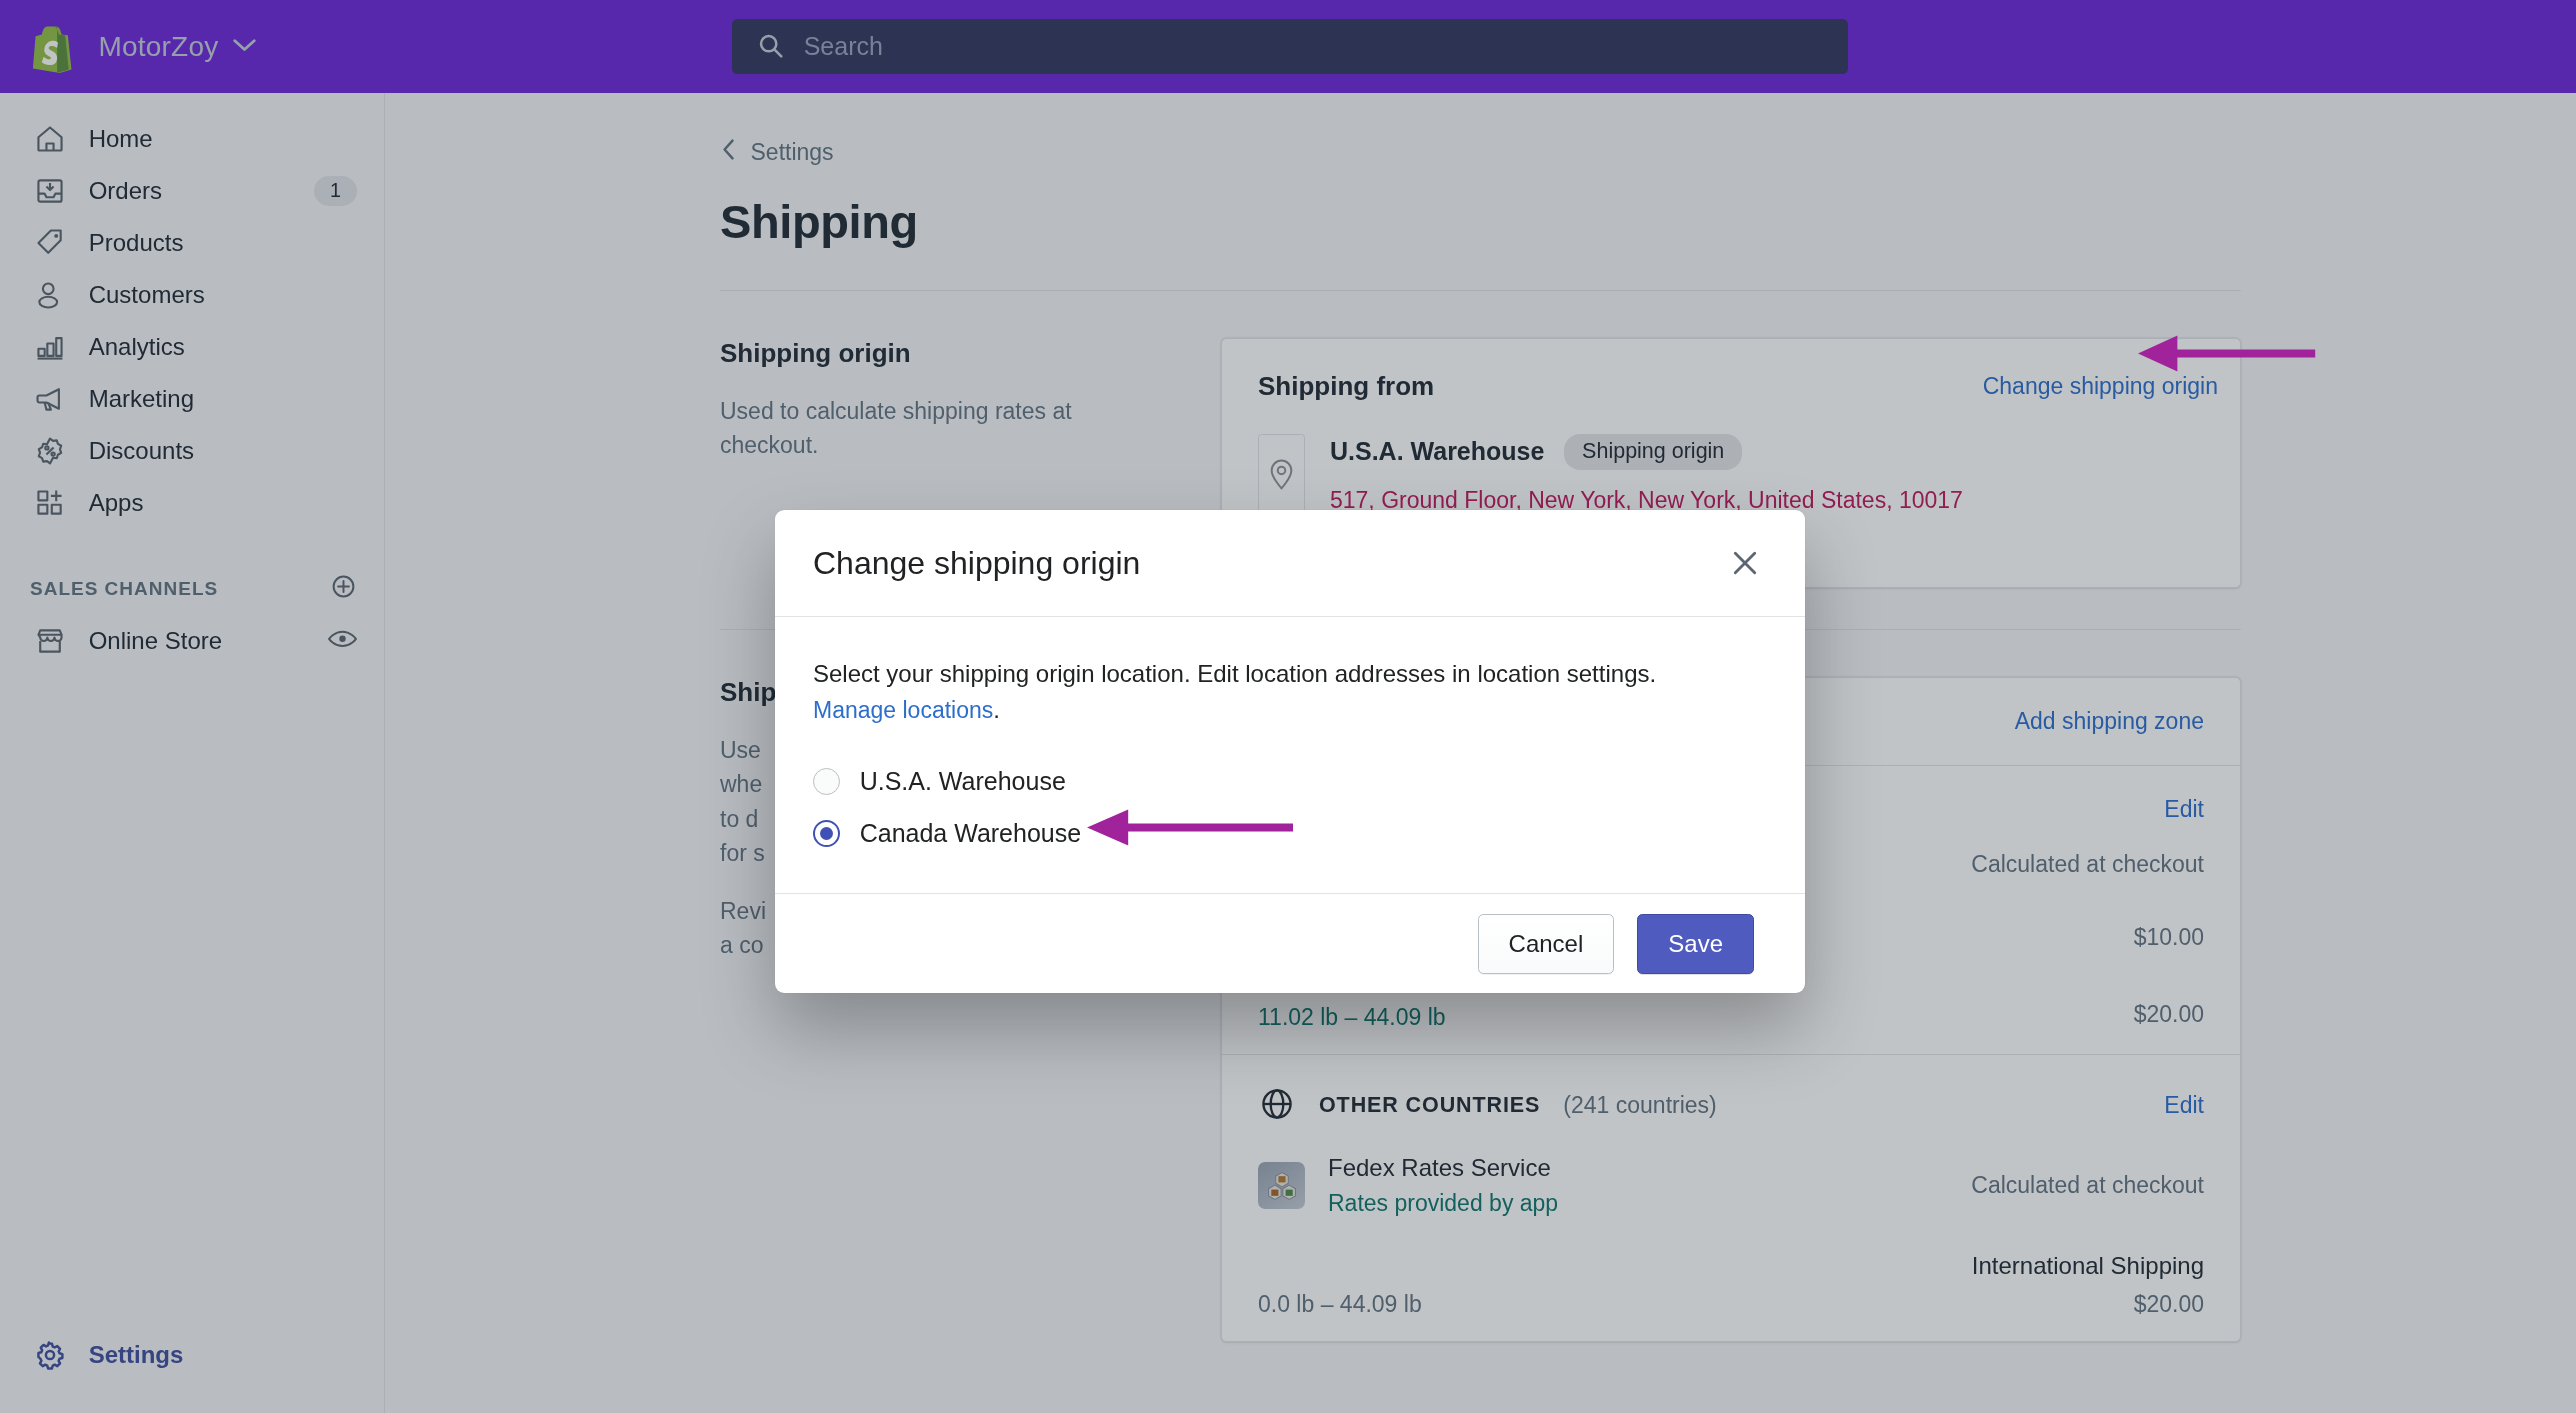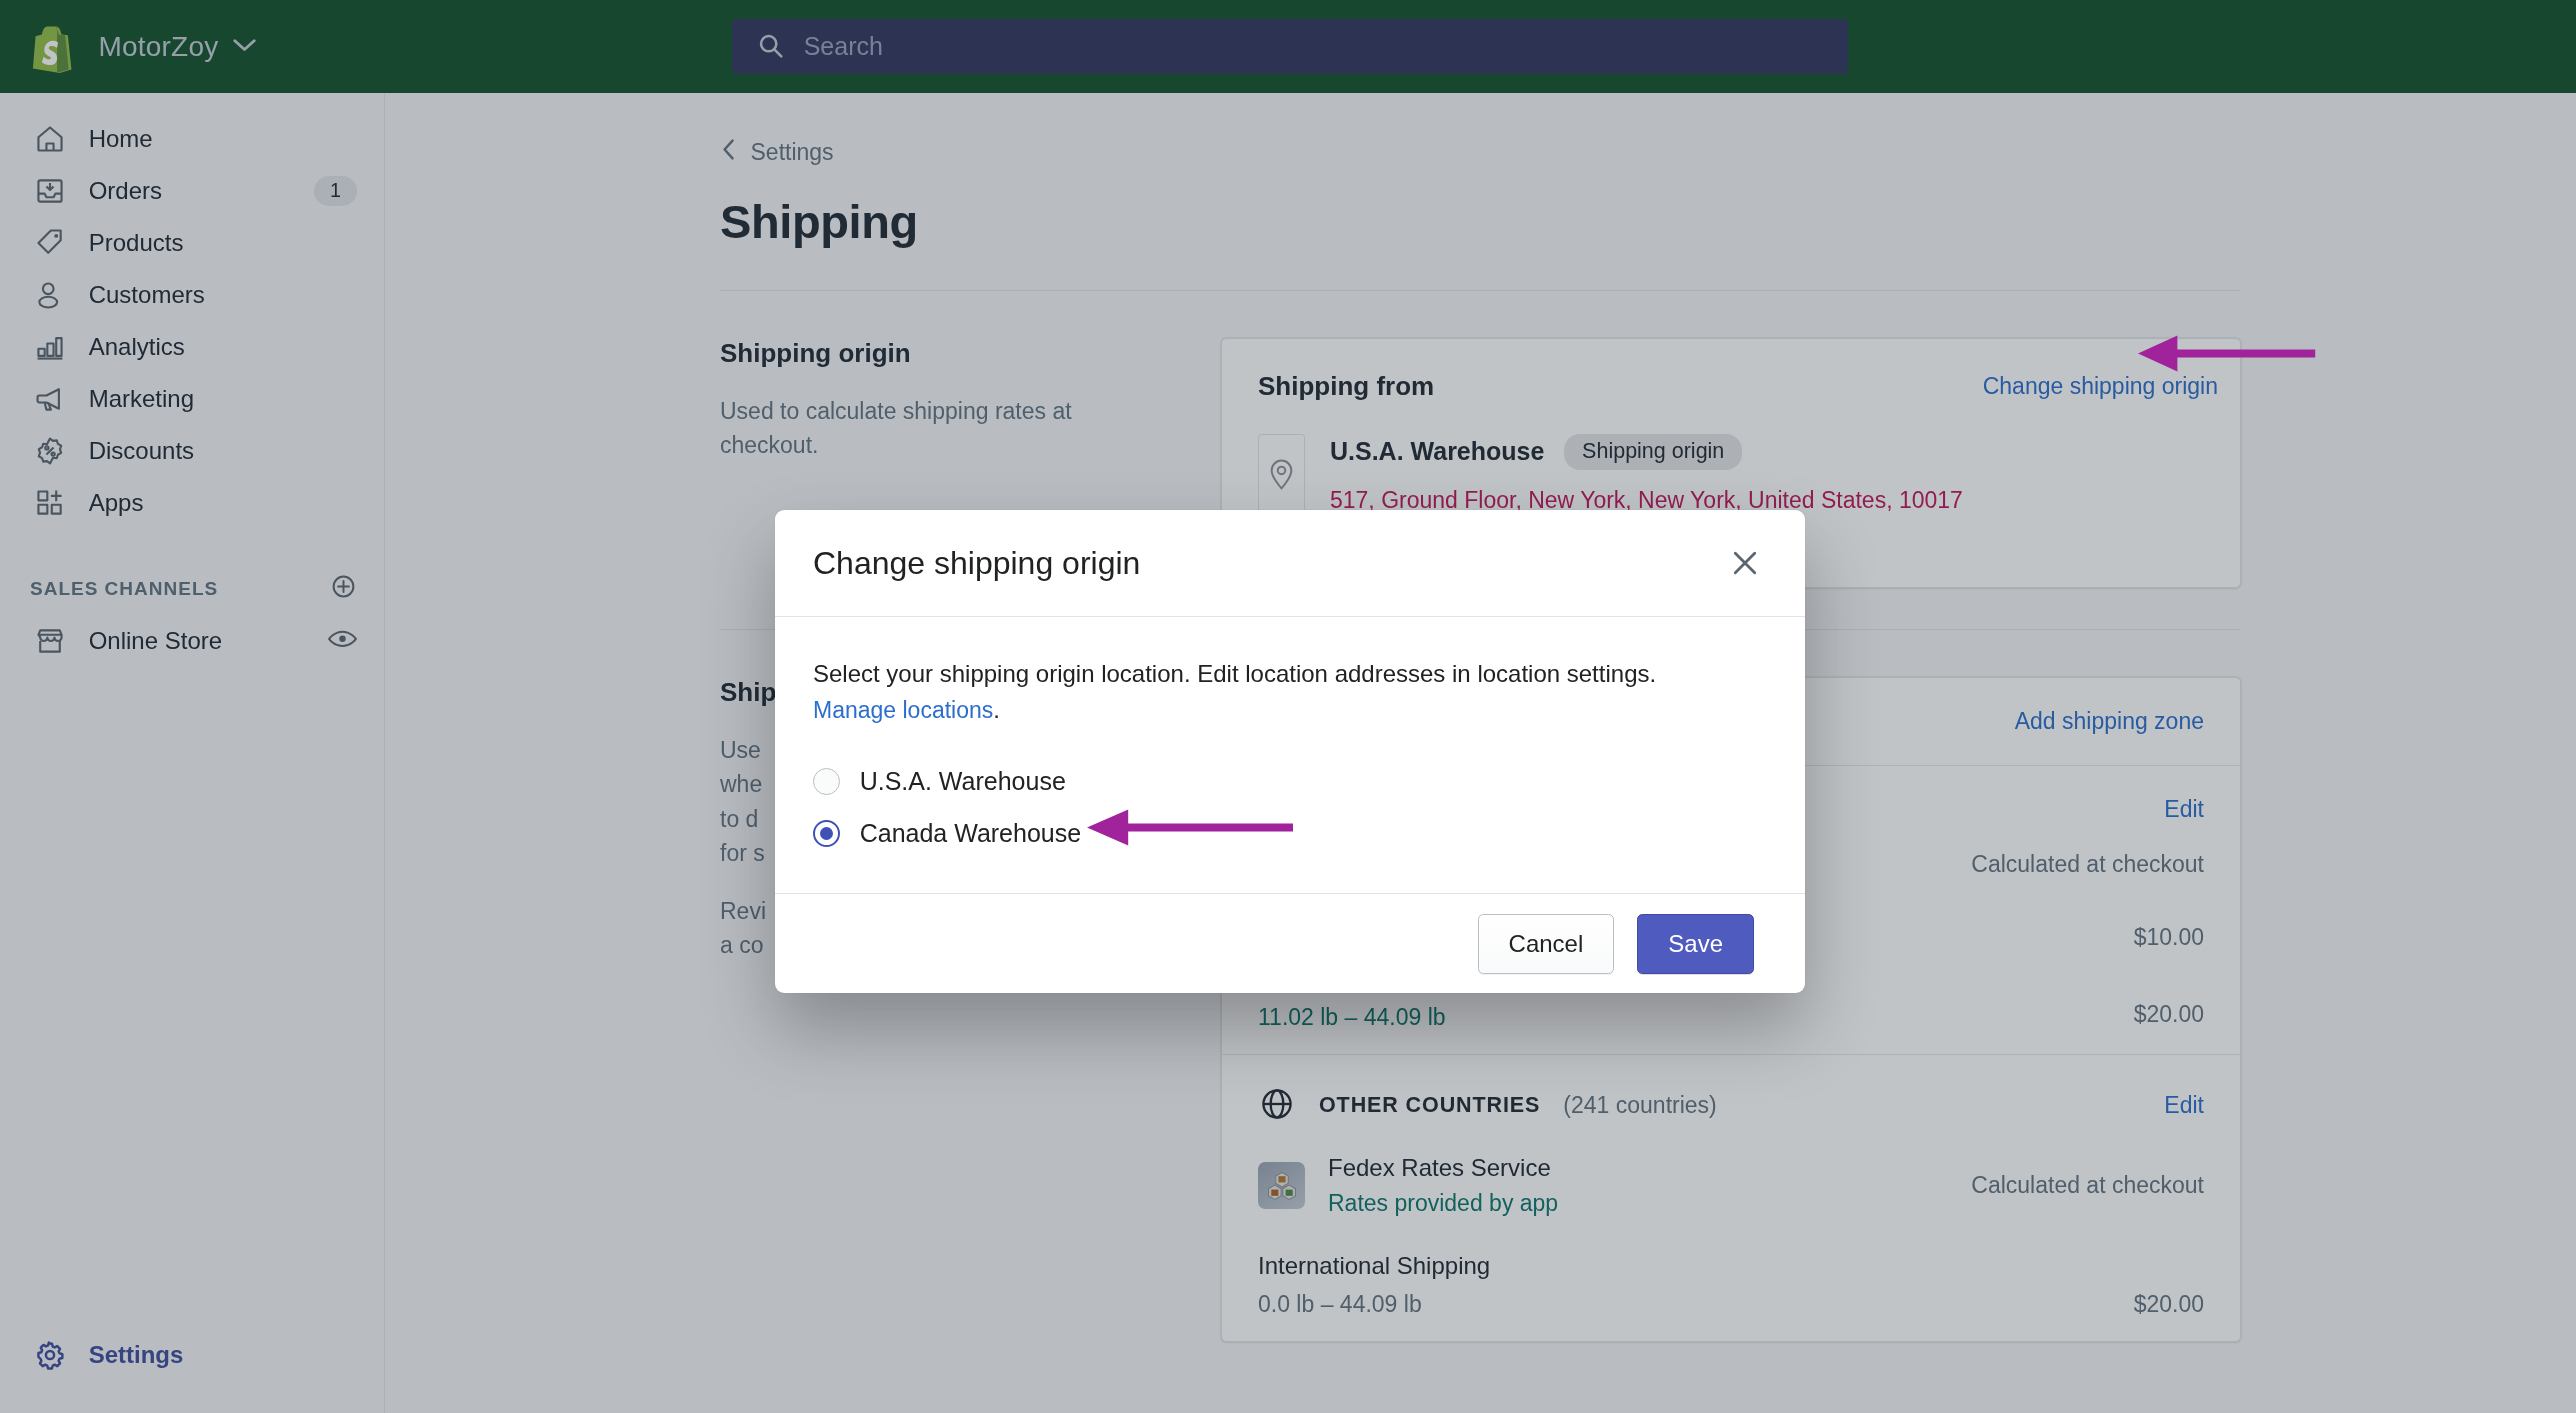--- a/index.html
+++ b/index.html
@@ -7,21 +7,21 @@
     width: 2576px; height: 1413px;
     font-family: "Liberation Sans", sans-serif;
     background: #f4f6f8;
     overflow: hidden;
   }
   #root { position: relative; width: 2576px; height: 1413px; }
 
   
   .topbar {
     position: absolute; top: 0; left: 0; width: 2576px; height: 93px;
-    background: #14532d;
+    background: #6d28d9;
     display: flex; align-items: center;
     z-index: 40;
   }
   .brand { display: flex; align-items: center; padding-left: 30px; width: 385px; }
   .shopify-bag { width: 47px; height: 52px; position: relative; }
   .shop-name {
     color: #c4cdd8; font-size: 28px; margin-left: 21.5px; letter-spacing: 0.2px;
   }
   .caret-down { margin-left: 14.3px; display: inline-block; }
 
@@ -149,21 +149,21 @@
   }
   .app-icon {
     width: 47px; height: 47px; border-radius: 7.2px; flex:none;
     background: linear-gradient(145deg,#9aa4b3,#c4ccd6);
     display:flex;align-items:center;justify-content:center;
   }
   .rate-name { font-size: 24px; color:#212b36; }
   .rate-sub { font-size: 23px; color:#0f766e; margin-top: 7.2px; }
   .rate-price { margin-left:auto; font-size: 23px; color:#637381; }
   .rate-simple { display:flex; flex-direction:column; padding: 12.5px 0 23px 0; }
-  .rate-simple .rname { font-size: 24px; color:#212b36; }
+  .rate-simple .rname { font-size: 24px; color:#212b36;text-align:right; }
   .rate-simple .rrow { display:flex; align-items:center; margin-top: 10.7px; }
   .rate-simple .rwt { font-size: 23px; color:#637381; }
   .zone-sep { height:0.9px; background:#e3e5e8; }
 
   
   .overlay {
     position: absolute; inset: 0; background: rgba(33,43,54,.28);
     z-index: 60;
   }
 

